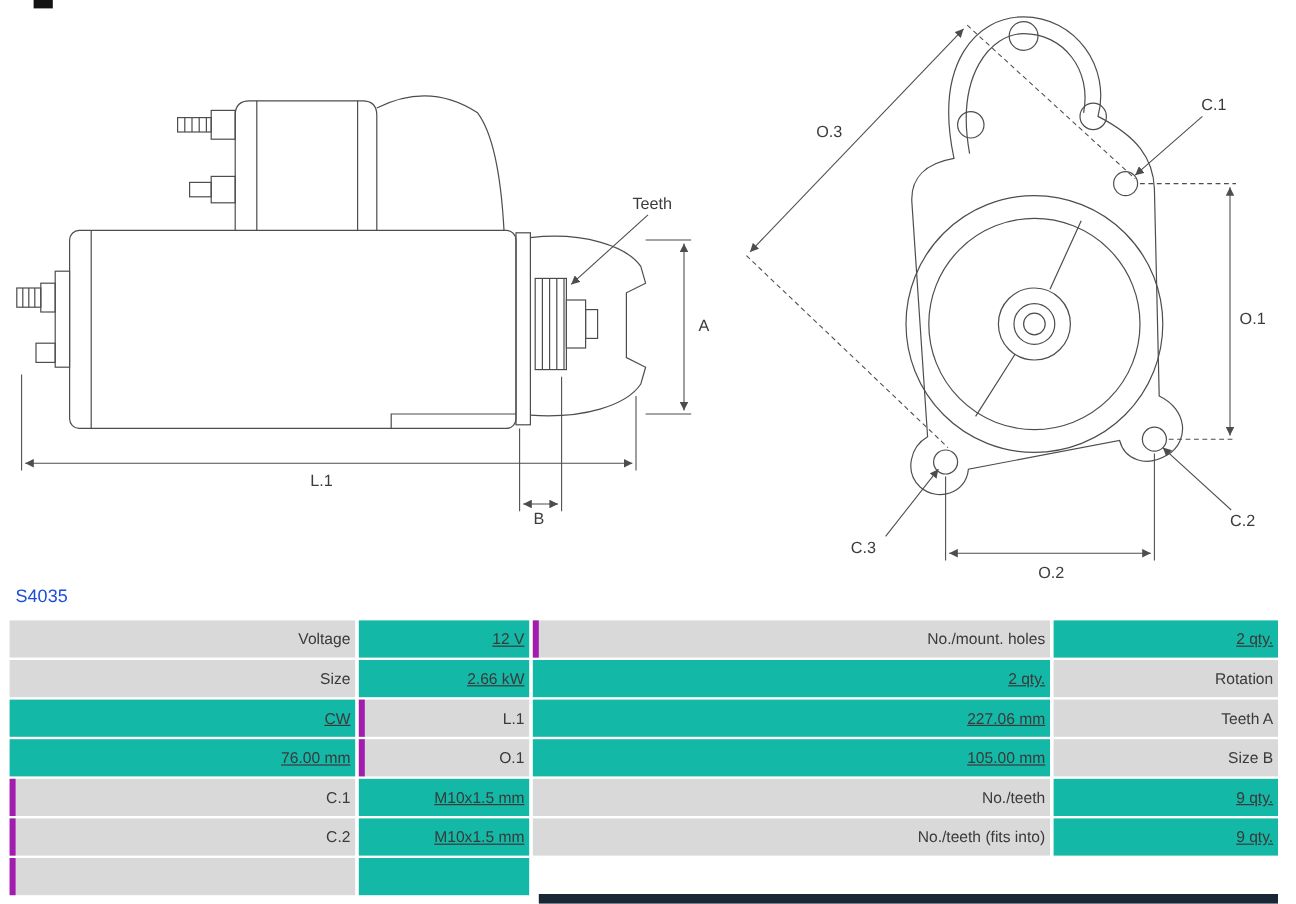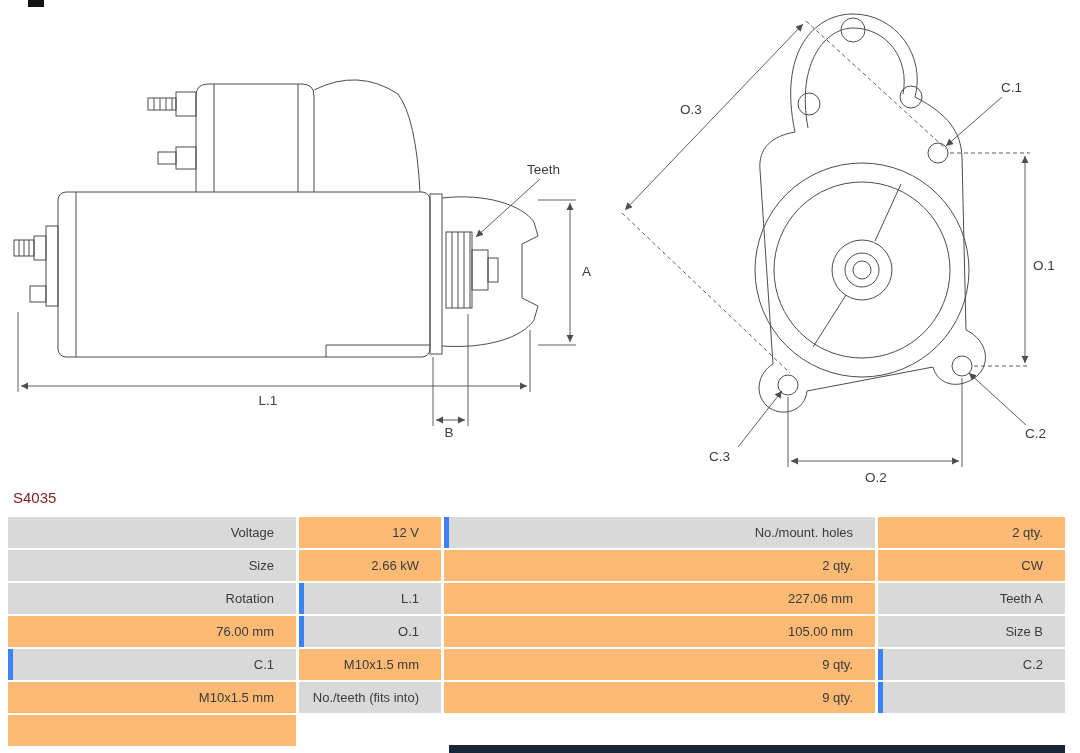--- a/index.html
+++ b/index.html
@@ -5,29 +5,29 @@
   html,body{margin:0;padding:0;background:#ffffff;}
   body{width:1080px;height:753px;position:relative;overflow:hidden;
        font-family:"Liberation Sans",sans-serif;}
   .page{position:absolute;inset:0;}
   .logo-fragment{position:absolute;left:28px;top:0;width:16px;height:7px;background:#141414;}
   svg.drawings{position:absolute;left:0;top:0;}
   svg .ln{stroke:#4d4d4d;fill:none;stroke-width:1;}
   svg .dim{stroke:#4d4d4d;fill:none;stroke-width:0.9;}
   svg .dash{stroke-dasharray:4 3;}
   svg text{font-family:"Liberation Sans",sans-serif;font-size:13.5px;fill:#3c3c3c;stroke:none;}
-  .part-number{position:absolute;left:13px;top:489px;font-size:15px;color:#7f1d1d;}
+  .part-number{position:absolute;left:13px;top:489px;font-size:15px;color:#1d4ed8;}
   .spec-table{position:absolute;left:8px;top:517px;width:1065px;
       display:grid;grid-template-columns:288px 142px 431px 187px;
       column-gap:3px;row-gap:2px;}
   .cell{height:31px;display:flex;align-items:center;justify-content:flex-end;
-      padding-right:22px;box-sizing:border-box;font-size:13px;color:#3a3a3a;}
+      padding-right:4px;box-sizing:border-box;font-size:13px;color:#3a3a3a;}
   .cell.lab{background:#d9d9d9;}
-  .cell.val{background:#fdba74;}
-  .cell.rlab{border-left:5px solid #3b82f6;}
+  .cell.val{background:#14b8a6;text-decoration:underline;}
+  .cell.rlab{border-left:5px solid #a21caf;}
   .footer-bar{position:absolute;left:449px;top:745px;width:616px;height:8px;background:#182635;}
 </style>
 </head>
 <body>
 
 <div class="page">
 
   <div class="logo-fragment"></div>
 
   <svg class="drawings" width="1080" height="495" viewBox="0 0 1080 495">
@@ -146,34 +146,35 @@
 
     <div class="cell lab">Voltage</div>
     <div class="cell val">12 V</div>
     <div class="cell lab rlab">No./mount. holes</div>
     <div class="cell val">2 qty.</div>
 
     <div class="cell lab">Size</div>
     <div class="cell val">2.66 kW</div>
     <div class="cell val">2 qty.</div>
 
+    <div class="cell lab">Rotation</div>
     <div class="cell val">CW</div>
-    <div class="cell lab">Rotation</div>
     <div class="cell lab rlab">L.1</div>
     <div class="cell val">227.06 mm</div>
 
     <div class="cell lab">Teeth A</div>
     <div class="cell val">76.00 mm</div>
     <div class="cell lab rlab">O.1</div>
     <div class="cell val">105.00 mm</div>
 
     <div class="cell lab">Size B</div>
     <div class="cell lab rlab">C.1</div>
     <div class="cell val">M10x1.5 mm</div>
 
+    <div class="cell lab">No./teeth</div>
     <div class="cell val">9 qty.</div>
     <div class="cell lab rlab">C.2</div>
     <div class="cell val">M10x1.5 mm</div>
 
     <div class="cell lab">No./teeth (fits into)</div>
     <div class="cell val">9 qty.</div>
     <div class="cell lab rlab"></div>
     <div class="cell val"></div>
 
   </div>

